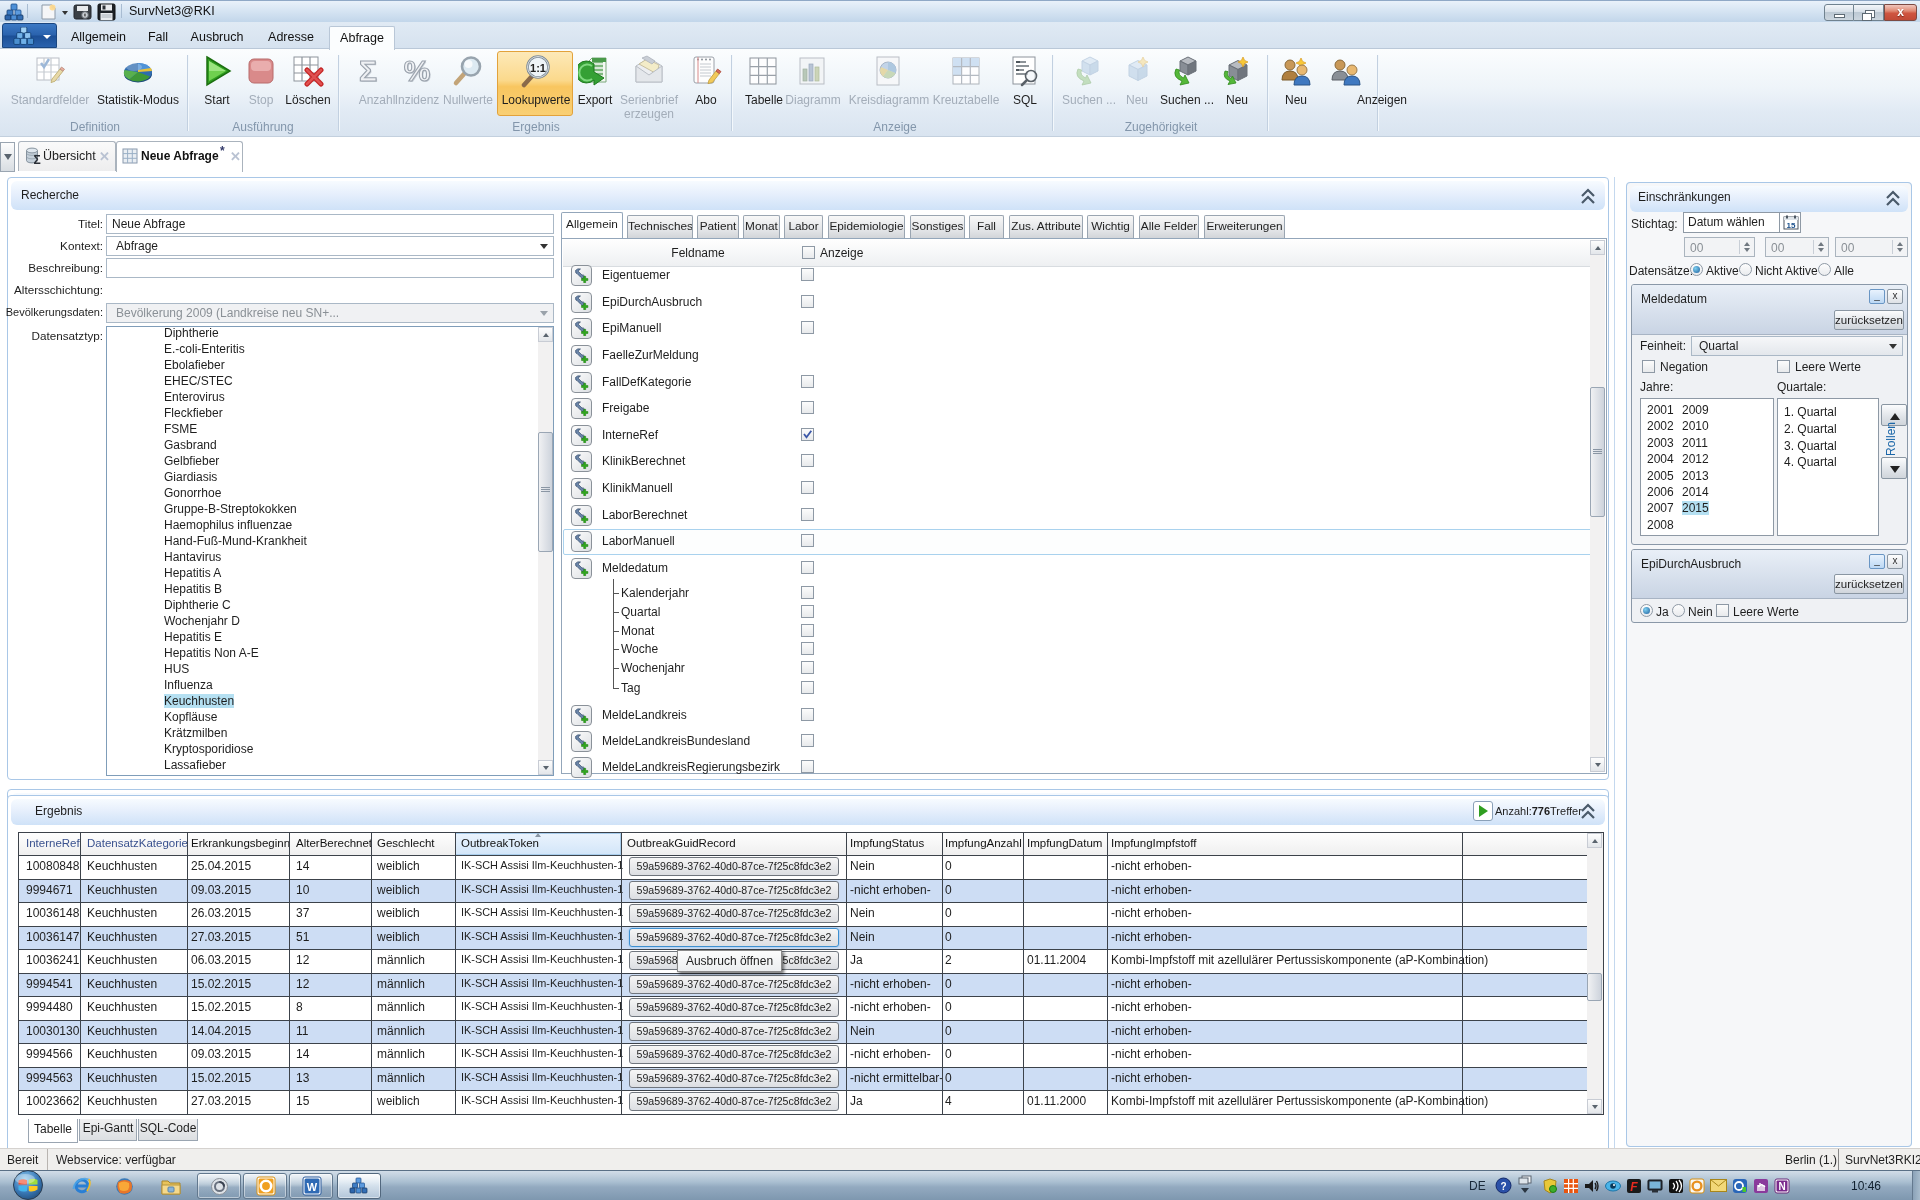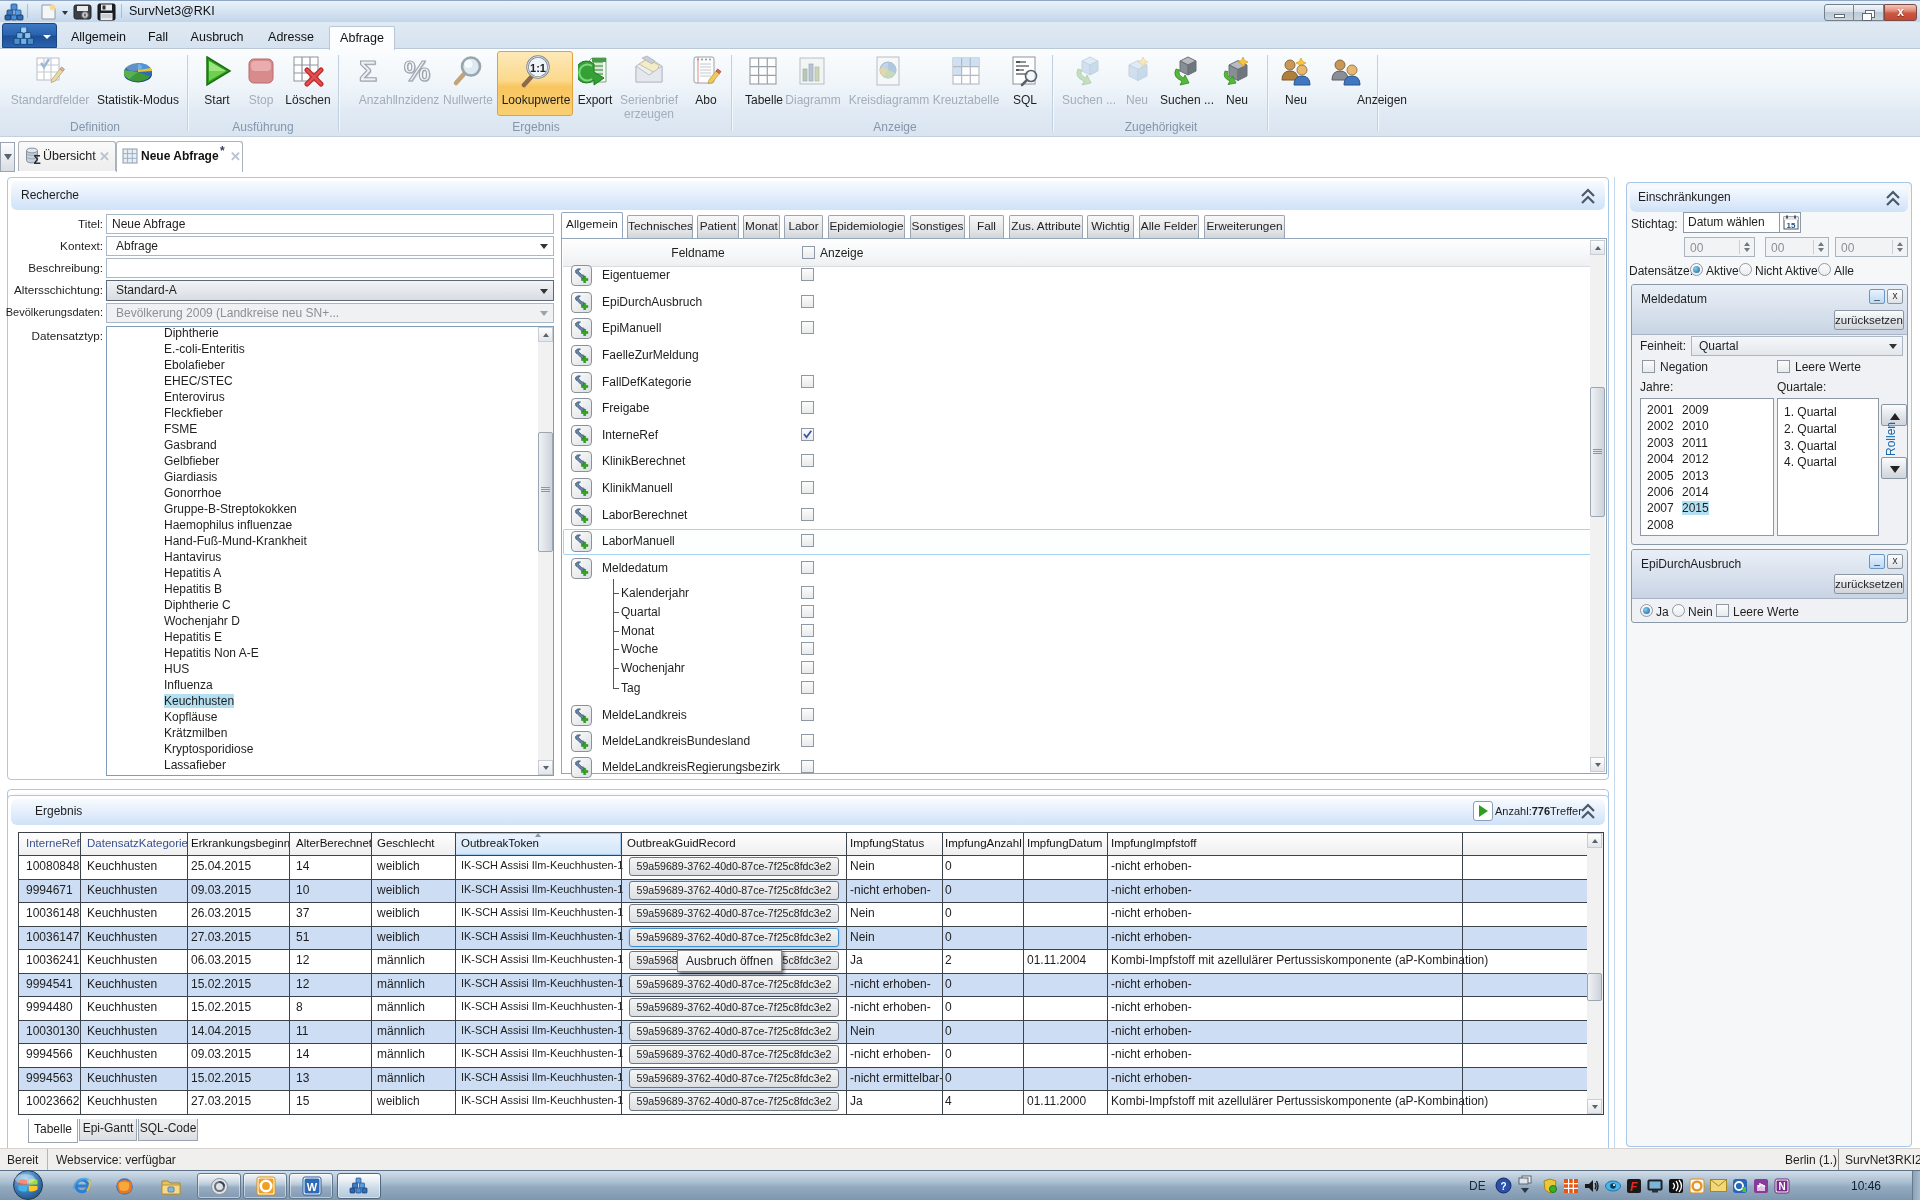--- a/index.html
+++ b/index.html
@@ -336,21 +336,20 @@
       <div class="flabel" style="left:-20px;top:39px;width:108px;">Titel:</div>
       <div class="flabel" style="left:-20px;top:61px;width:108px;">Kontext:</div>
       <div class="flabel" style="left:-20px;top:83px;width:108px;">Beschreibung:</div>
       <div class="flabel" style="left:-20px;top:105px;width:108px;">Altersschichtung:</div>
       <div class="flabel" style="left:-20px;top:128px;width:108px;font-size:11px;">Bevölkerungsdaten:</div>
       <div class="flabel" style="left:-20px;top:151px;width:108px;">Datensatztyp:</div>
 
       <div class="tinput" style="left:91px;top:36px;width:448px;height:20px;line-height:18px;padding-left:5px;">Neue Abfrage</div>
       <div class="combo" style="left:91px;top:58px;width:448px;height:20px;line-height:18px;padding-left:9px;">Abfrage<div class="carrow"></div></div>
       <div class="tinput" style="left:91px;top:80px;width:448px;height:20px;"></div>
-      <div class="combo" style="left:91px;top:102px;width:448px;height:21px;line-height:19px;padding-left:9px;border:1px solid #5a6a7a;background:linear-gradient(#f2f3f5,#d8dce2);">Standard-A<div class="carrow"></div></div>
       <div class="combo" style="left:91px;top:125px;width:448px;height:20px;line-height:18px;padding-left:9px;background:#f0f1f3;color:#8a9096;">Bevölkerung 2009 (Landkreise neu SN+...<div class="carrow" style="border-top-color:#9aa2aa;"></div></div>
 
       <div class="ab" style="left:91px;top:148px;width:448px;height:450px;border:1px solid #7f9db9;background:#fff;box-sizing:border-box;overflow:hidden;">
         <div class="ab" id="diseases" style="left:57px;top:-2px;width:330px;font-size:12px;line-height:16px;">
               <div>Diphtherie</div>
               <div>E.-coli-Enteritis</div>
               <div>Ebolafieber</div>
               <div>EHEC/STEC</div>
               <div>Enterovirus</div>
               <div>Fleckfieber</div>

